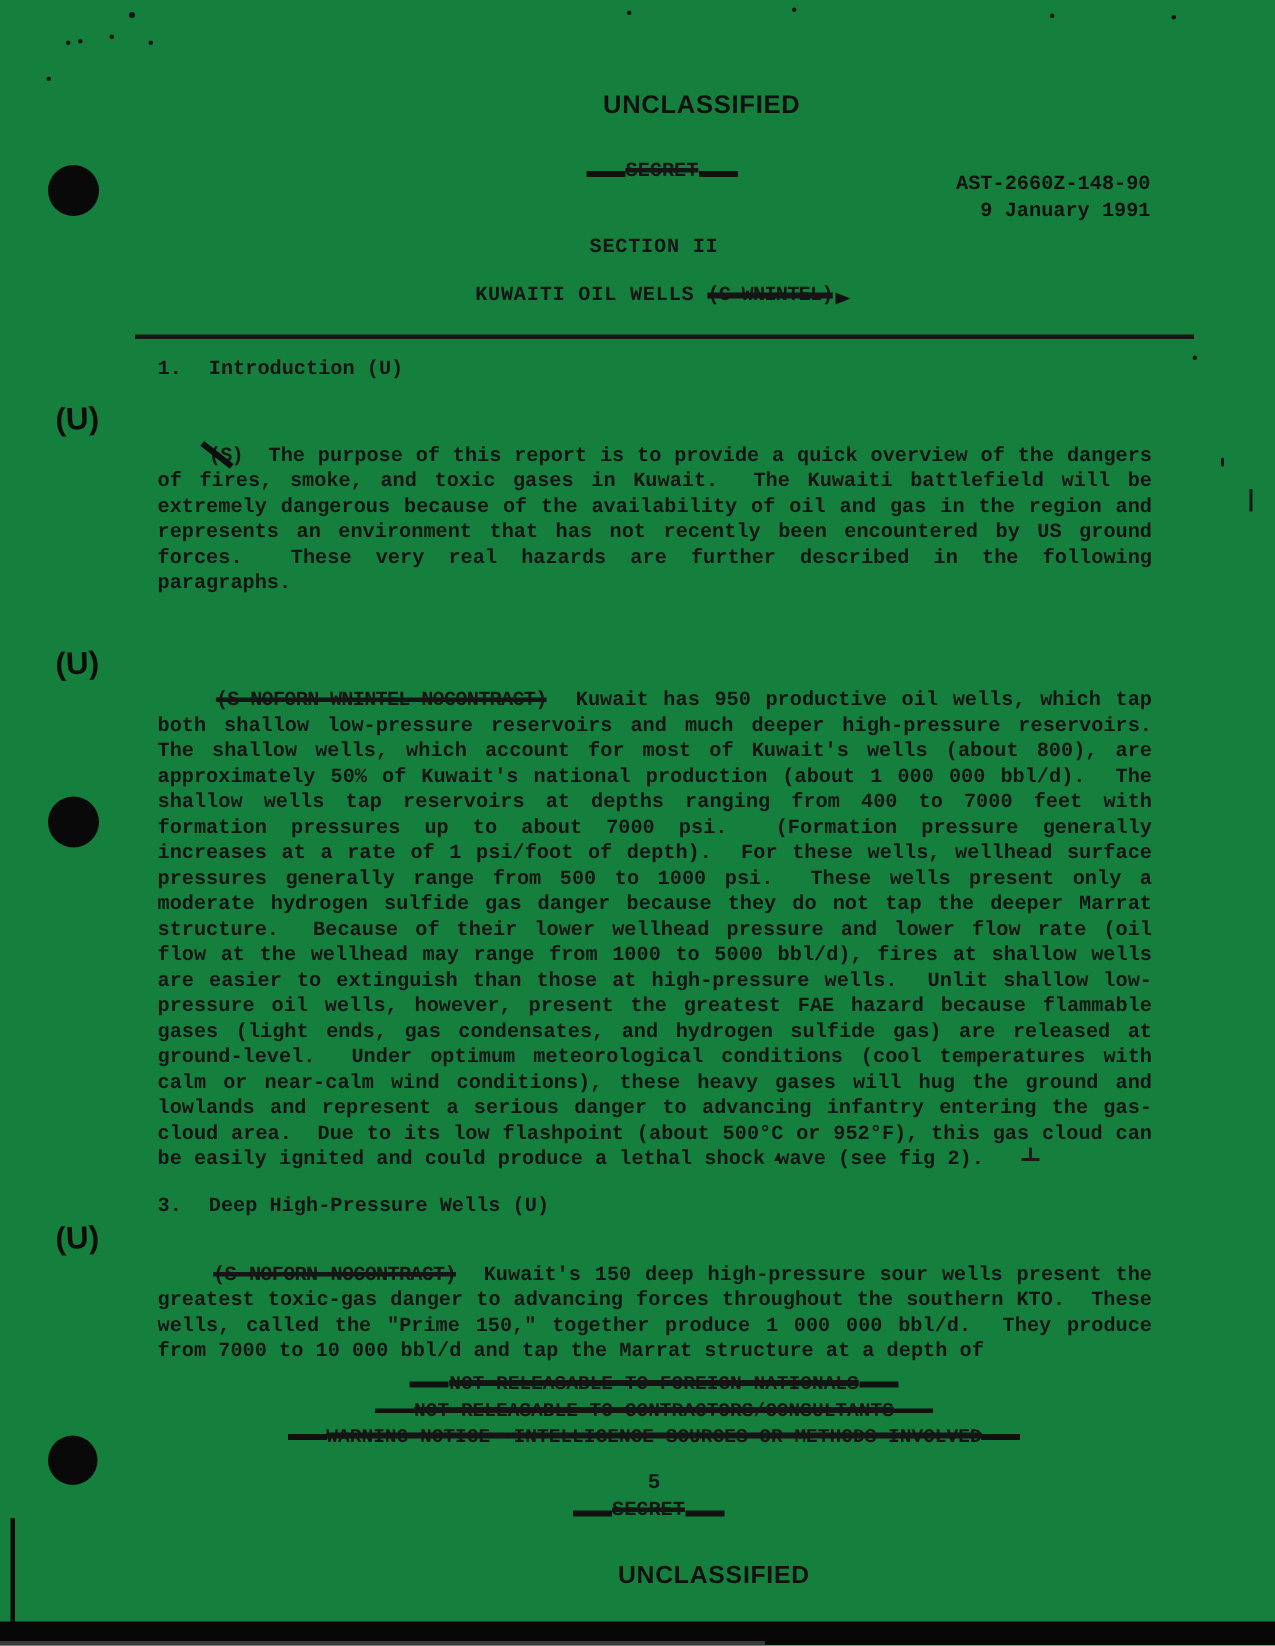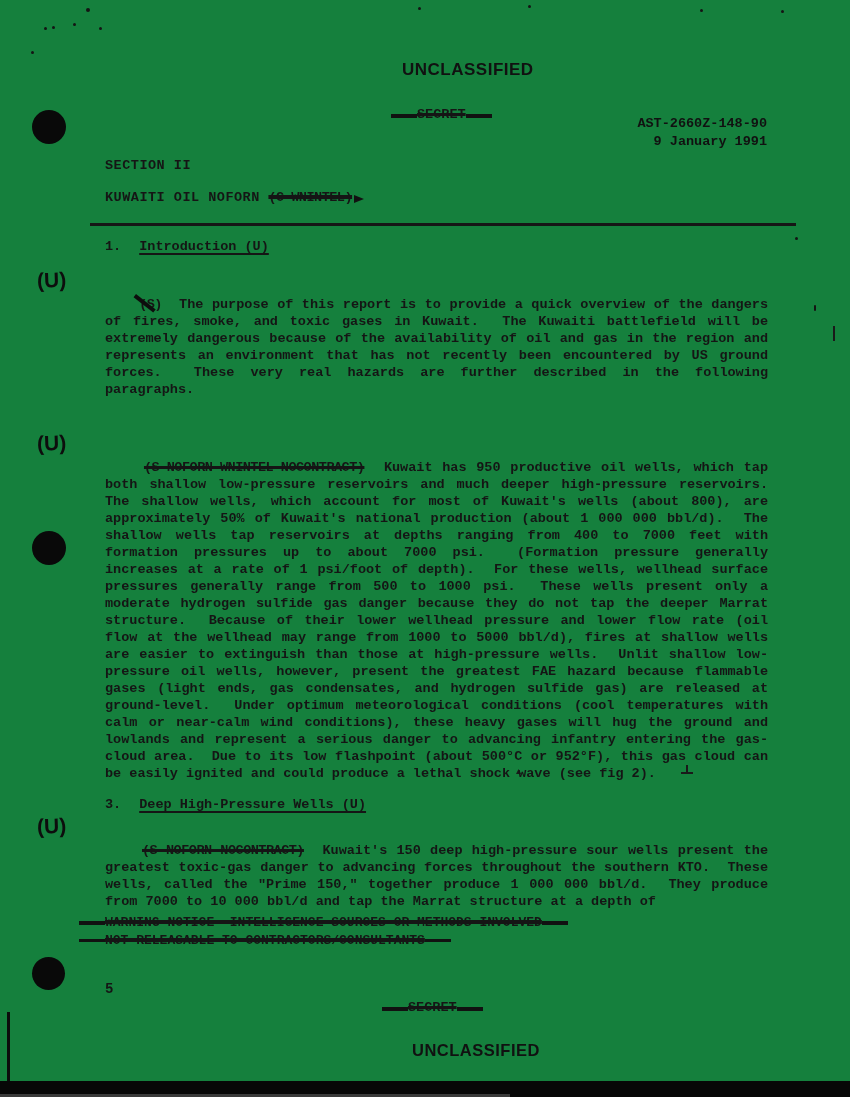--- a/index.html
+++ b/index.html
@@ -19,29 +19,29 @@
   .banner {
     font-family: "Liberation Sans", "DejaVu Sans", sans-serif;
     font-weight: bold; font-size: 17px; letter-spacing: 0.5px; color:#111;
   }
 
   .docref {
     right: 83px; top: 103px; text-align: right;
     font-size: 13.5px; font-weight: bold; line-height: 18px; color:#111;margin-top:12px;
   }
 
-  .center-block { left: 105px; width: 662px; }
+  .center-block { left: 105px; width: 662px; text-align: center; }
 
   .head-label { font-size: 13.5px; font-weight: bold; letter-spacing: 0.5px; }
 
   .rule { left: 90px; top: 223px; width: 706px; height: 3px; background: #161616; }
 
   .sec-head { left: 105px; font-size: 13.5px; font-weight: bold; }
   .sec-head .num { margin-right: 18px; }
-  .sec-head .lbl { text-decoration: underline; text-underline-offset: 3px; text-decoration-thickness: 1.5px; }
+  .sec-head .lbl { text-underline-offset: 3px; text-decoration-thickness: 1.5px; }
 
   .para {
     left: 105px; width: 663px;
     font-size: 13.5px; font-weight: bold; line-height: 17px;
     text-align: justify; white-space: pre-wrap;
     text-indent: -16px; color: #151515;
   }
   .uline { text-underline-offset: 2px; text-decoration-thickness: 1.5px; }
 
   .umark {
@@ -130,21 +130,21 @@
   </div>
 
   <div class="abs mono docref">
     <div>AST-2660Z-148-90</div>
     <div>9 January 1991</div>
   </div>
 
   <div class="abs center-block head-label" style="top:158px">SECTION II</div>
 
   <div class="abs center-block head-label" style="top:190px">
-    <span>KUWAITI OIL NOFORN </span><span class="strike-arrow">(C WNINTEL)</span>
+    <span>KUWAITI OIL WELLS </span><span class="strike-arrow">(C WNINTEL)</span>
   </div>
 
   <div class="abs rule"></div>
 
   <div class="abs sec-head" style="top:239px">
     <span class="num">1.</span><span class="lbl">Introduction (U)</span>
   </div>
   <div class="abs para" style="top:279px">
     <span class="umark">(U)</span><span class="caveat slash">(S)</span><span>  The purpose of this report is to provide a quick overview of the dangers of fires, smoke, and toxic gases in Kuwait.  The Kuwaiti battlefield will be extremely dangerous because of the availability of oil and gas in the region and represents an environment that has </span><span class="uline">not</span><span> recently been encountered by US ground forces.  These very real hazards are further described in the following paragraphs.</span>
   </div>
@@ -154,22 +154,23 @@
   </div>
 
   <div class="abs sec-head" style="top:797px">
     <span class="num">3.</span><span class="lbl">Deep High-Pressure Wells (U)</span>
   </div>
   <div class="abs para" style="top:825px">
     <span class="umark">(U)</span><span class="caveat">(S NOFORN NOCONTRACT)</span><span>  Kuwait's 150 deep high-pressure sour wells present the greatest toxic-gas danger to advancing forces throughout the southern KTO.  These wells, called the "Prime 150," together produce 1 000 000 bbl/d.  They produce from 7000 to 10 000 bbl/d and tap the Marrat structure at a depth of</span>
   </div>
 
   <div class="abs center-block warnings">
+    <div><span class="heavy-strike">NOT RELEASABLE TO FOREIGN NATIONALS</span></div>
+    <div><span class="heavy-strike">NOT RELEASABLE TO CONTRACTORS/CONSULTANTS</span></div>
     <div><span class="heavy-strike">WARNING NOTICE--INTELLIGENCE SOURCES OR METHODS INVOLVED</span></div>
-    <div><span class="heavy-strike">NOT RELEASABLE TO CONTRACTORS/CONSULTANTS</span></div>
   </div>
 
   <div class="abs center-block pagenum">5</div>
 
   <div class="abs mono" style="left:408px;top:1000px;font-size:13.5px;font-weight:bold">
     <span class="heavy-strike">SECRET</span>
   </div>
 
   <div class="abs banner" style="left:412px;top:1041px;font-size:16.5px">UNCLASSIFIED</div>
 

